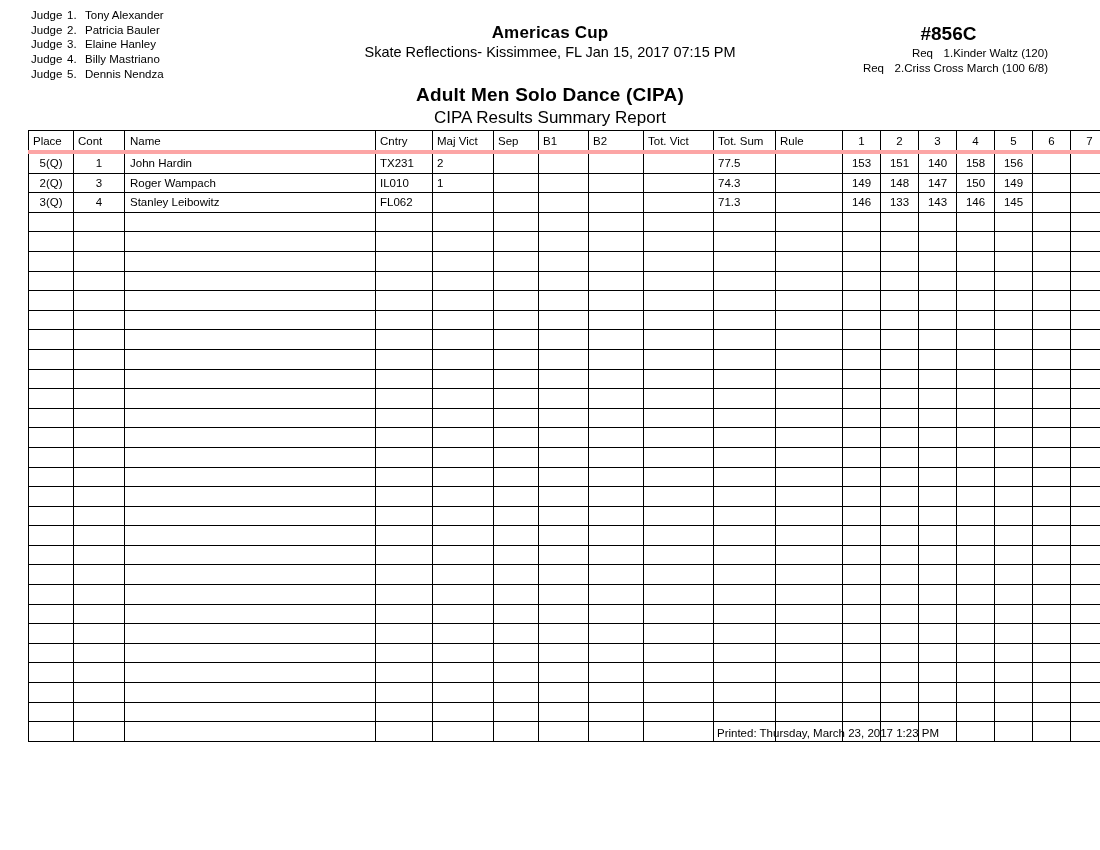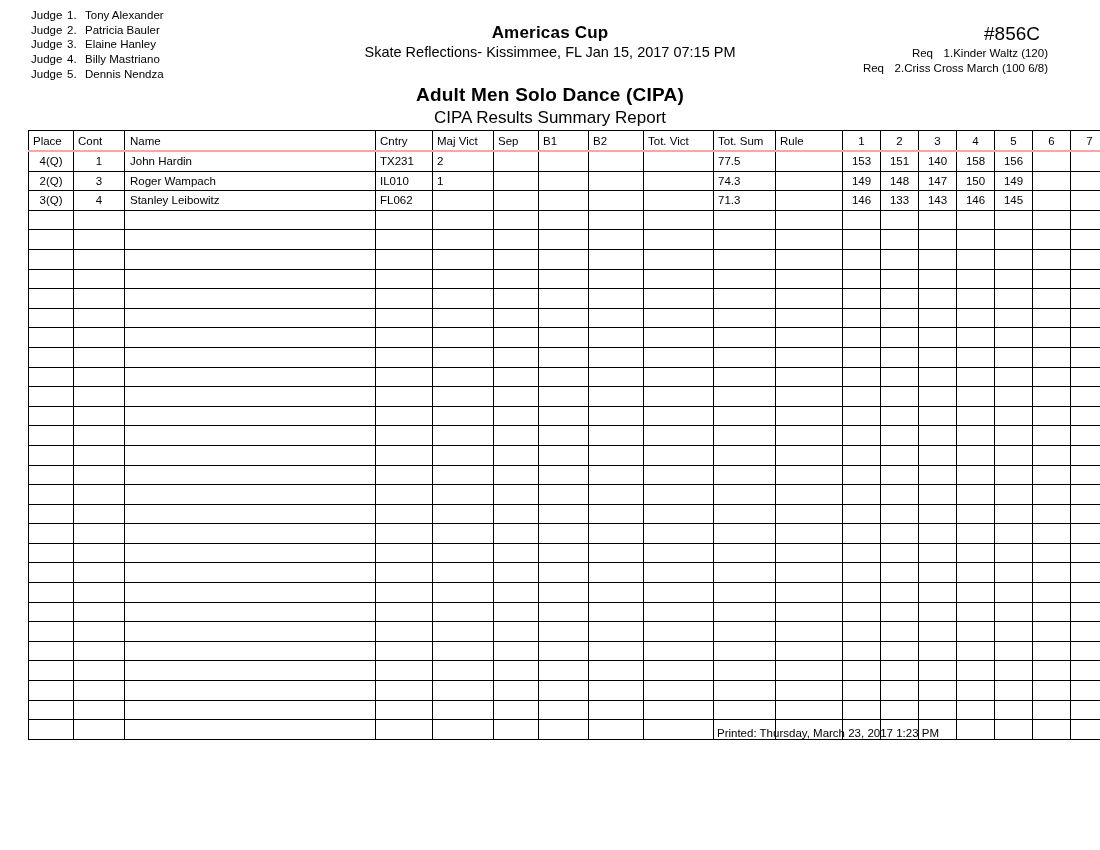--- a/index.html
+++ b/index.html
@@ -64,23 +64,23 @@
 
   
   #event-number-block {
     position: absolute;
     right: 52px;
     top: 22px;
     text-align: right;
   }
   #event-number {
     font-size: 19px;
-    font-weight: normal;
+    font-weight: bold;
     line-height: 24px;
-    text-align: right;
+    text-align: center;
     padding-right: 8px;
   }
   .req-line {
     font-size: 11.5px;
     line-height: 14.5px;
     white-space: nowrap;
     text-align: right;
   }
   .req-word { display: inline-block; margin-left: 6px; }
   .req-num  { display: inline-block; width: 17px; }
@@ -98,21 +98,21 @@
   #results-table td, #results-table th {
     border: 1px solid #000000;
     height: 18.6px;
     padding: 0;
     font-weight: normal;
     overflow: hidden;
     white-space: nowrap;
   }
   #results-table thead th {
     height: 19px;
-    border-bottom: 2px solid #fca5a5;
+    border-bottom: 4px solid #fca5a5;
     text-align: left;
     padding-left: 4px;
     vertical-align: middle;
   }
   #results-table thead th.num-head {
     text-align: center;
     padding-left: 0;
   }
   #results-table tbody td {
     vertical-align: middle;
@@ -186,21 +186,21 @@
         <th class="c-judge num-head">2</th>
         <th class="c-judge num-head">3</th>
         <th class="c-judge num-head">4</th>
         <th class="c-judge num-head">5</th>
         <th class="c-judge num-head">6</th>
         <th class="c-judge num-head">7</th>
       </tr>
   </thead>
   <tbody id="results-body">
       <tr>
-        <td class="c-place">4(Q)</td>
+        <td class="c-place">5(Q)</td>
         <td class="c-cont">1</td>
         <td class="c-name">John Hardin</td>
         <td class="c-cntry">TX231</td>
         <td class="c-majv">2</td>
         <td class="c-sep"></td>
         <td class="c-b1"></td>
         <td class="c-b2"></td>
         <td class="c-totv"></td>
         <td class="c-tots">77.5</td>
         <td class="c-rule"></td>

